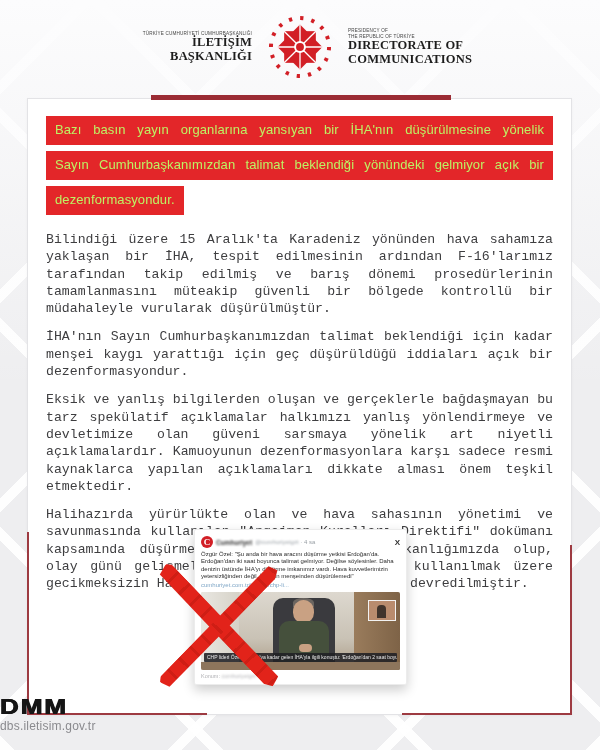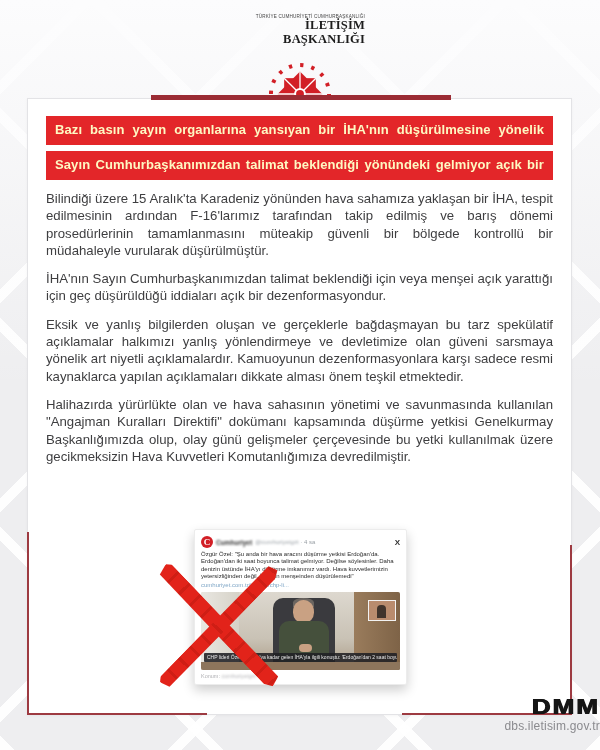--- a/index.html
+++ b/index.html
@@ -6,47 +6,47 @@
   .canvas{
     position:relative;width:600px;height:750px;overflow:hidden;
     font-family:"Liberation Sans",sans-serif;
     background:
       linear-gradient(180deg,#fcfcfd 0%, rgba(252,252,253,0) 52%),
       repeating-linear-gradient(45deg, rgba(255,255,255,.95) 0 10px, rgba(255,255,255,0) 10px 148px),
       repeating-linear-gradient(-45deg, rgba(255,255,255,.95) 0 10px, rgba(255,255,255,0) 10px 148px),
       #eeeef0;
   }
   
-  .hdr{position:absolute;top:14px;left:0;width:600px;display:flex;justify-content:center;align-items:center;gap:15px;flex-direction:column;}
+  .hdr{position:absolute;top:14px;left:0;width:600px;display:flex;justify-content:center;align-items:center;gap:15px;}
   .hdr .left{width:130px;text-align:right;color:#222;}
   .hdr .left .tiny{font-size:4.6px;letter-spacing:.2px;color:#444;}
   .serifttl{font-family:"Liberation Serif",serif;font-weight:700;font-size:12.5px;color:#1d1d1d;letter-spacing:.2px;line-height:13.5px;}
   .hdr .right{width:130px;text-align:left;color:#222;}
   .hdr .right .tiny{font-size:4.6px;letter-spacing:.2px;color:#444;line-height:5.6px;}
   .emblem{width:66px;height:66px;flex:0 0 auto;}
   
   .card{
     position:absolute;left:27px;top:98px;width:545px;height:617px;
     background:#fff;border:1px solid #e3e3e6;box-sizing:border-box;
     box-shadow:0 1px 3px rgba(0,0,0,.04);
   }
   .accent-top{position:absolute;left:123px;top:-4px;width:300px;height:5px;background:#9b2c34;}
   .accent-left{position:absolute;left:-1px;bottom:-1px;width:2px;height:183px;background:#9d3a41;}
   .accent-right{position:absolute;right:-1px;bottom:-1px;width:2px;height:170px;background:#9d3a41;}
   .accent-bottom-l{position:absolute;left:-1px;bottom:-1px;width:180px;height:2px;background:#9d3a41;}
   .accent-bottom-r{position:absolute;right:-1px;bottom:-1px;width:170px;height:2px;background:#9d3a41;}
   
   .headline{margin:17px 18px 0 18px;}
-  .hl{background:#e32629;color:#fef9c3;font-weight:700;font-size:13px;line-height:16px;
+  .hl{background:#e32629;color:#bef264;font-weight:400;font-size:13px;line-height:16px;
       padding:6px 9px 7px 9px;margin-bottom:6px;letter-spacing:.1px;}
   .hl.full{text-align:justify;text-align-last:justify;}
   .hl.short{display:inline-block;}
   
   .bodytxt{margin:10px 18px 0 18px;}
-  .bodytxt p{margin:0 0 11px 0;font-size:13.2px;line-height:17.3px;color:#3e3e40;text-align:justify;}
+  .bodytxt p{margin:0 0 11px 0;font-size:13.2px;line-height:17.3px;color:#3e3e40;text-align:justify;font-family:Liberation Mono, monospace;}
   
   .tweet{
     position:absolute;left:166px;top:430px;width:213px;box-sizing:border-box;
     background:#fff;border:1px solid #ececec;border-radius:2px;
     box-shadow:0 5px 12px rgba(0,0,0,.20);padding:6px 6px 5px 6px;
   }
   .t-head{display:flex;align-items:center;gap:3px;}
   .t-avatar{width:12px;height:12px;border-radius:50%;background:#d21f26;color:#fff;
     font-family:"Liberation Serif",serif;font-weight:700;font-size:9px;line-height:12px;text-align:center;flex:0 0 auto;}
   .t-name{font-size:6.5px;font-weight:700;color:#333;filter:blur(1.1px);}
@@ -72,21 +72,21 @@
   .t-konum{margin-top:3px;font-size:5.5px;color:#b3b3b6;}
   .t-konum .blurred{filter:blur(1px);}
   
   .redx{position:absolute;left:116px;top:452px;width:150px;height:150px;pointer-events:none;}
   .xbar{position:absolute;left:-6px;top:66px;width:162px;height:17px;
     background:repeating-linear-gradient(90deg,#e2231a 0 13px,#cf1e15 13px 16px);
     clip-path:polygon(0% 25%,3% 0%,98% 8%,100% 70%,95% 100%,2% 92%);}
   .xbar.a{transform:rotate(46deg);}
   .xbar.b{transform:rotate(-46deg);height:15px;top:68px;}
   
-  .footer{position:absolute;left:0;top:695px;width:600px;text-align:right;}
+  .footer{position:absolute;left:0;top:695px;width:600px;text-align:left;}
   .dmm{display:inline-block;font-size:26px;font-weight:700;color:#151515;letter-spacing:2px;line-height:24px;
     transform:scaleY(.82);text-shadow:.6px 0 0 #151515,-.6px 0 0 #151515;}
   .dmm-url{font-size:12px;color:#8a8a8e;margin-top:-1px;letter-spacing:.2px;}
 </style>
 </head>
 <body>
 
 <div class="canvas">
 
   <div class="hdr">
@@ -100,37 +100,44 @@
       <rect x="26" y="26" width="48" height="48" fill="#d21f26" transform="rotate(45 50 50)"></rect>
       <g stroke="#ffffff" stroke-width="2">
         <line x1="50" y1="16" x2="50" y2="84"></line>
           <line x1="16" y1="50" x2="84" y2="50"></line>
         <line x1="26" y1="26" x2="74" y2="74"></line>
           <line x1="74" y1="26" x2="26" y2="74"></line>
       </g>
       <circle cx="50" cy="50" r="9" fill="#ffffff"></circle>
       <circle cx="50" cy="50" r="6" fill="#d21f26"></circle>
     </svg>
+    <div class="right">
+      <div class="tiny">PRESIDENCY OF</div>
+      <div class="tiny">THE REPUBLIC OF TÜRKİYE</div>
+      <div class="serifttl">DIRECTORATE OF</div>
+      <div class="serifttl">COMMUNICATIONS</div>
+    </div>
   </div>
 
   <div class="card">
     <div class="accent-top"></div>
     <div class="accent-left"></div>
     <div class="accent-right"></div>
     <div class="accent-bottom-l"></div>
     <div class="accent-bottom-r"></div>
 
     <div class="headline">
       <div class="hl full">Bazı basın yayın organlarına yansıyan bir İHA'nın düşürülmesine yönelik</div>
       <div class="hl full">Sayın Cumhurbaşkanımızdan talimat beklendiği yönündeki gelmiyor açık bir</div>
+      <div class="hl short">dezenformasyondur.</div>
     </div>
 
     <div class="bodytxt">
       <p>Bilindiği üzere 15 Aralık'ta Karadeniz yönünden hava sahamıza yaklaşan bir İHA, tespit edilmesinin ardından F-16'larımız tarafından takip edilmiş ve barış dönemi prosedürlerinin tamamlanmasını müteakip güvenli bir bölgede kontrollü bir müdahaleyle vurularak düşürülmüştür.</p>
-      <p>İHA'nın Sayın Cumhurbaşkanımızdan talimat beklendiği için veya menşei açık yarattığı için geç düşürüldüğü iddiaları açık bir dezenformasyondur.</p>
+      <p>İHA'nın Sayın Cumhurbaşkanımızdan talimat beklendiği için kadar menşei kaygı yarattığı için geç düşürüldüğü iddiaları açık bir dezenformasyondur.</p>
       <p>Eksik ve yanlış bilgilerden oluşan ve gerçeklerle bağdaşmayan bu tarz spekülatif açıklamalar halkımızı yanlış yönlendirmeye ve devletimize olan güveni sarsmaya yönelik art niyetli açıklamalardır. Kamuoyunun dezenformasyonlara karşı sadece resmi kaynaklarca yapılan açıklamaları dikkate alması önem teşkil etmektedir.</p>
       <p>Halihazırda yürürlükte olan ve hava sahasının yönetimi ve savunmasında kullanılan "Angajman Kuralları Direktifi" dokümanı kapsamında düşürme yetkisi Genelkurmay Başkanlığımızda olup, olay günü gelişmeler çerçevesinde bu yetki kullanılmak üzere gecikmeksizin Hava Kuvvetleri Komutanlığımıza devredilmiştir.</p>
     </div>
 
     <div class="tweet">
       <div class="t-head">
         <div class="t-avatar">C</div>
         <span class="t-name">Cumhuriyet</span>
         <span class="t-meta"><span class="blurred">@cumhuriyetgzt</span> <span>· 4 sa</span></span>
         <span class="t-x">X</span>

